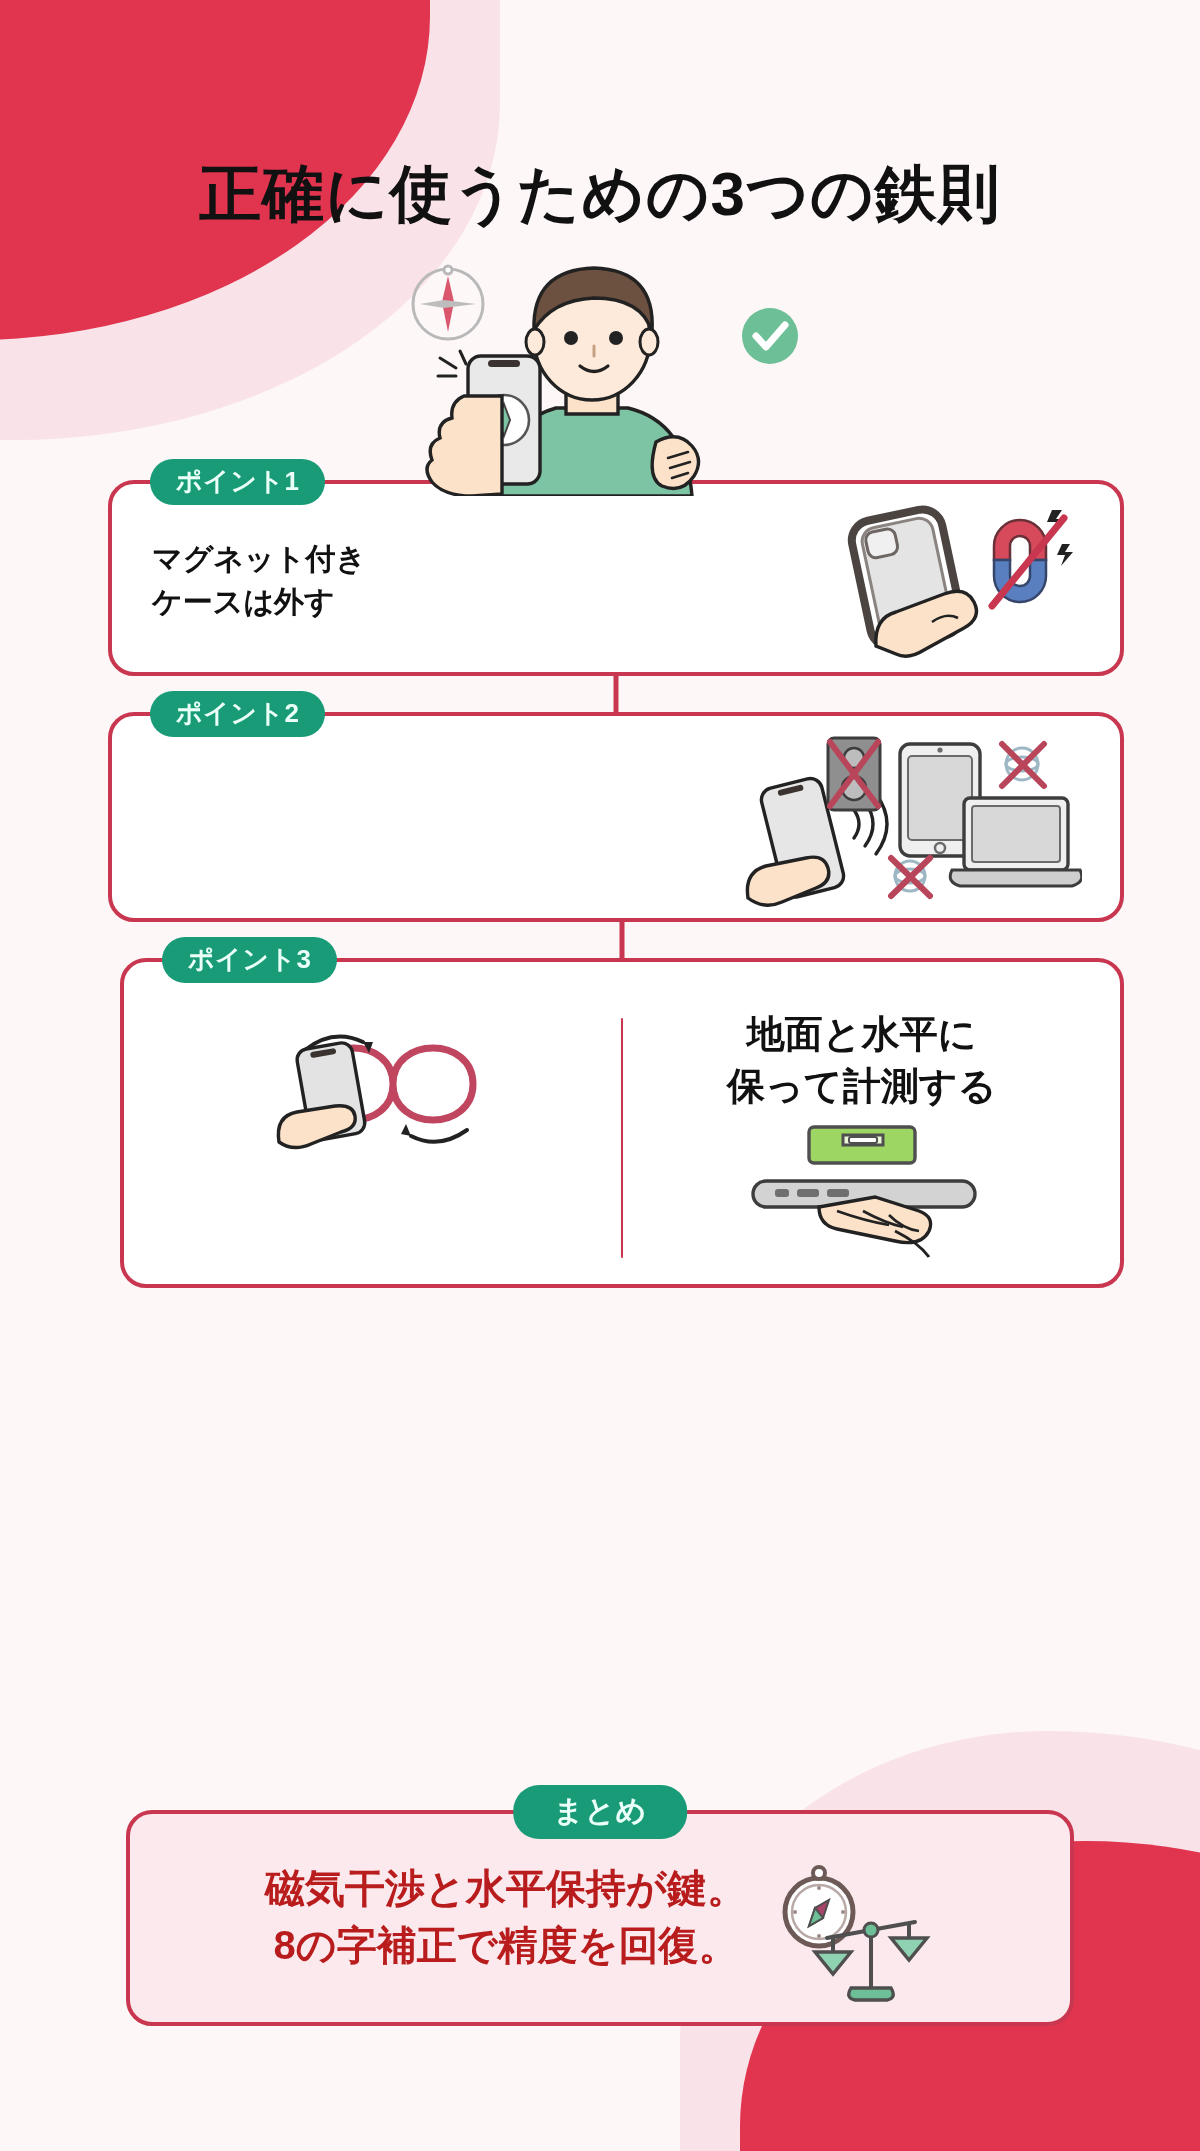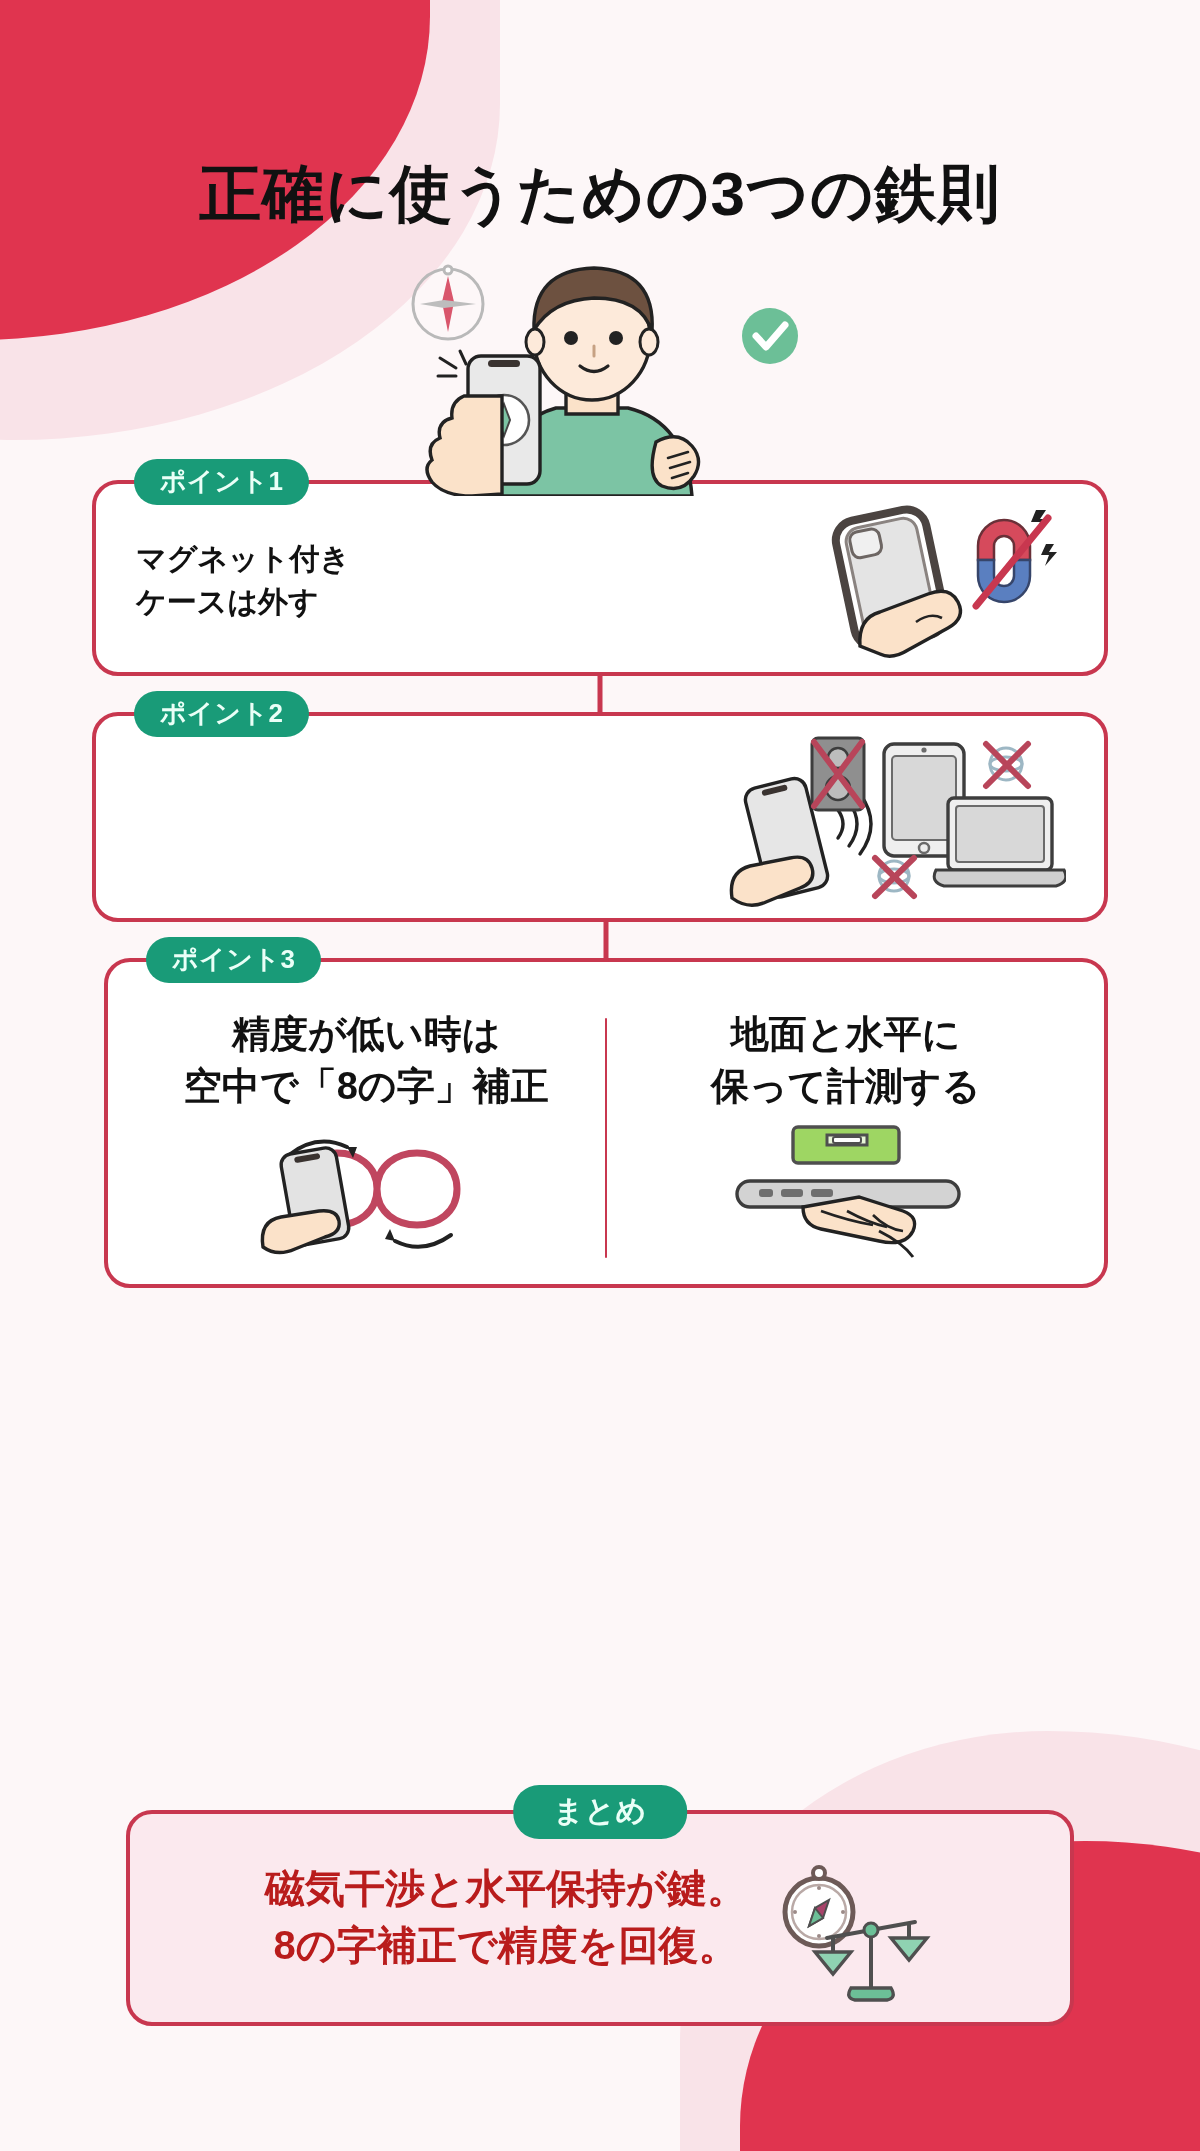--- a/index.html
+++ b/index.html
@@ -67,21 +67,21 @@
     height: 250px;
     display: flex;
     justify-content: center;
     z-index: 5;
   }
 
   
   .stack {
     position: absolute;
     top: 480px;
-    left: 92px;
+    left: 108px;
     width: 1016px;
     z-index: 4;
   }
 
   .card {
     position: relative;
     border: 4px solid #c8374f;
     border-radius: 26px;
     background: #ffffff;
     padding: 40px 34px 34px;
@@ -363,22 +363,20 @@
           </g>
         </svg>
       </div>
     </div>
 
     <div class="card card-3">
       <div class="connector conn-1"></div>
       <div class="badge">ポイント3</div>
 
       <div class="col">
-        <div class="card-text">精度が低い時は
-空中で「8の字」補正</div>
         <div class="art">
           <svg width="330" height="140" viewBox="0 0 330 140">
 
             <path d="M96 70 C96 22 176 22 176 70 C176 118 256 118 256 70 C256 22 176 22 176 70 C176 118 96 118 96 70 Z" fill="none" stroke="#c0465f" stroke-width="7"></path>
 
             <path d="M88 36 q28 -22 58 -8" stroke="#222" stroke-width="4" fill="none" stroke-linecap="round"></path>
             <path d="M146 28 l10 0 l-4 11 z" fill="#222"></path>
             <path d="M250 116 q-28 20 -56 6" stroke="#222" stroke-width="4" fill="none" stroke-linecap="round"></path>
             <path d="M194 122 l-10 -2 l5 -10 z" fill="#222"></path>
 

